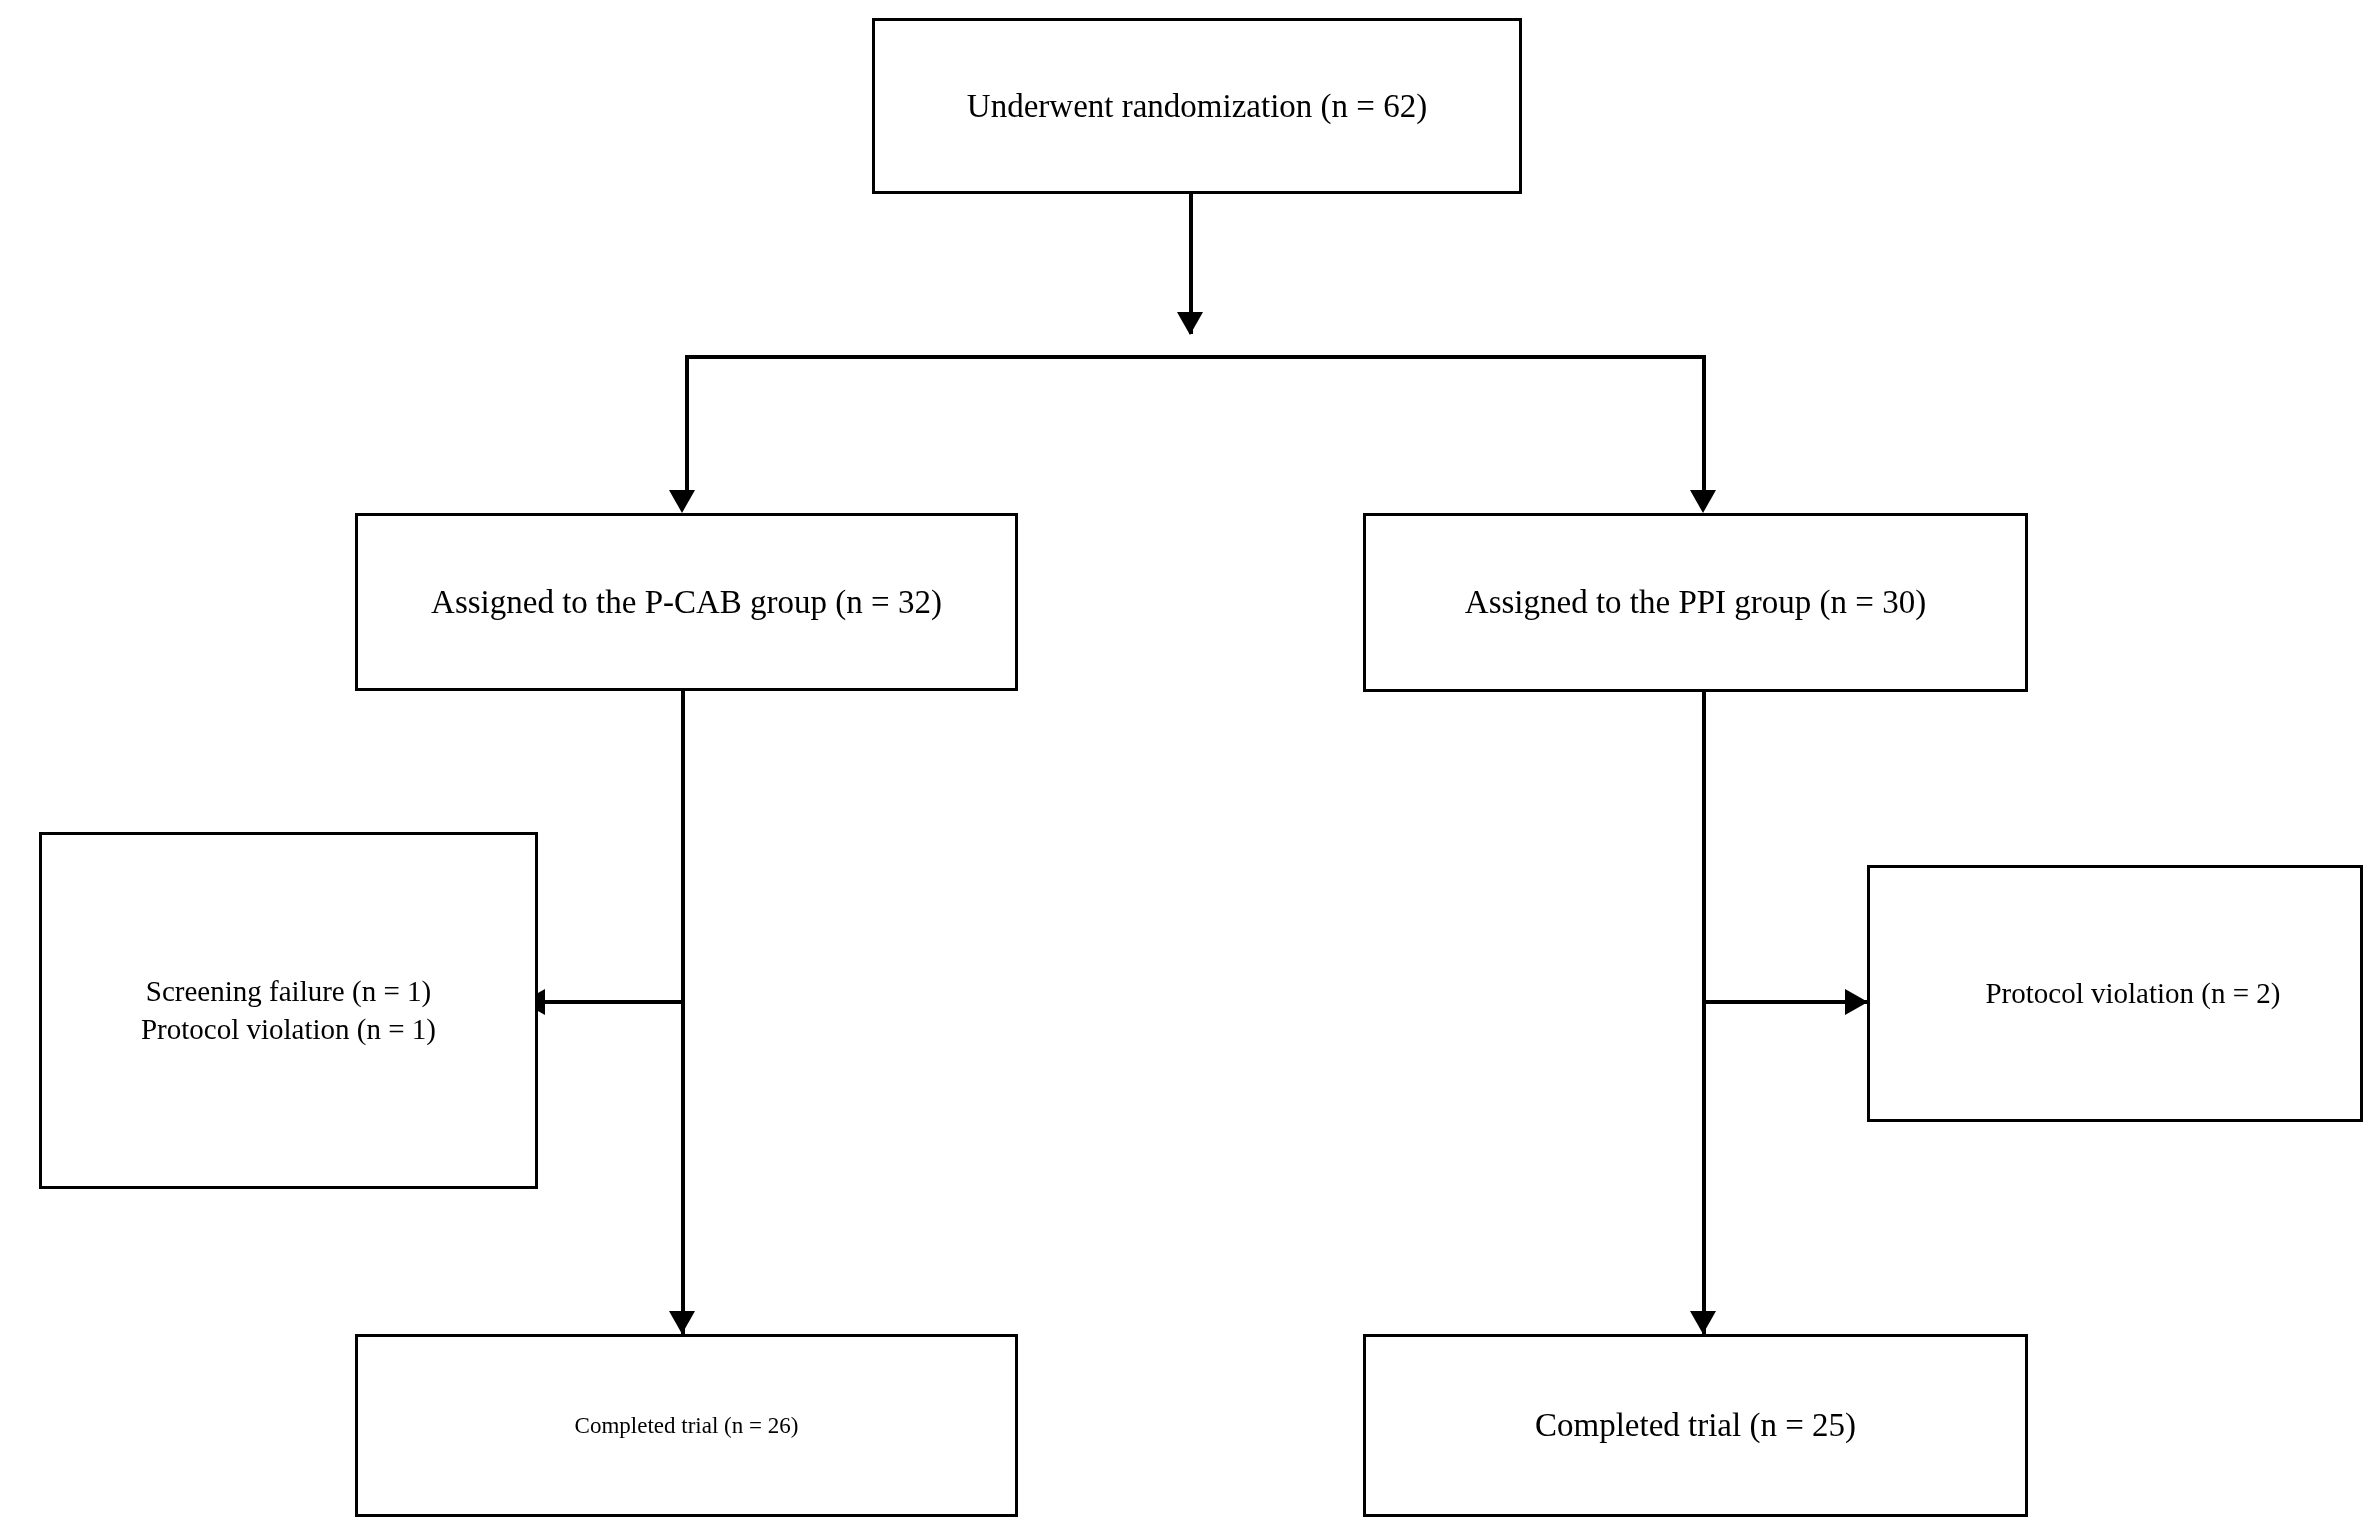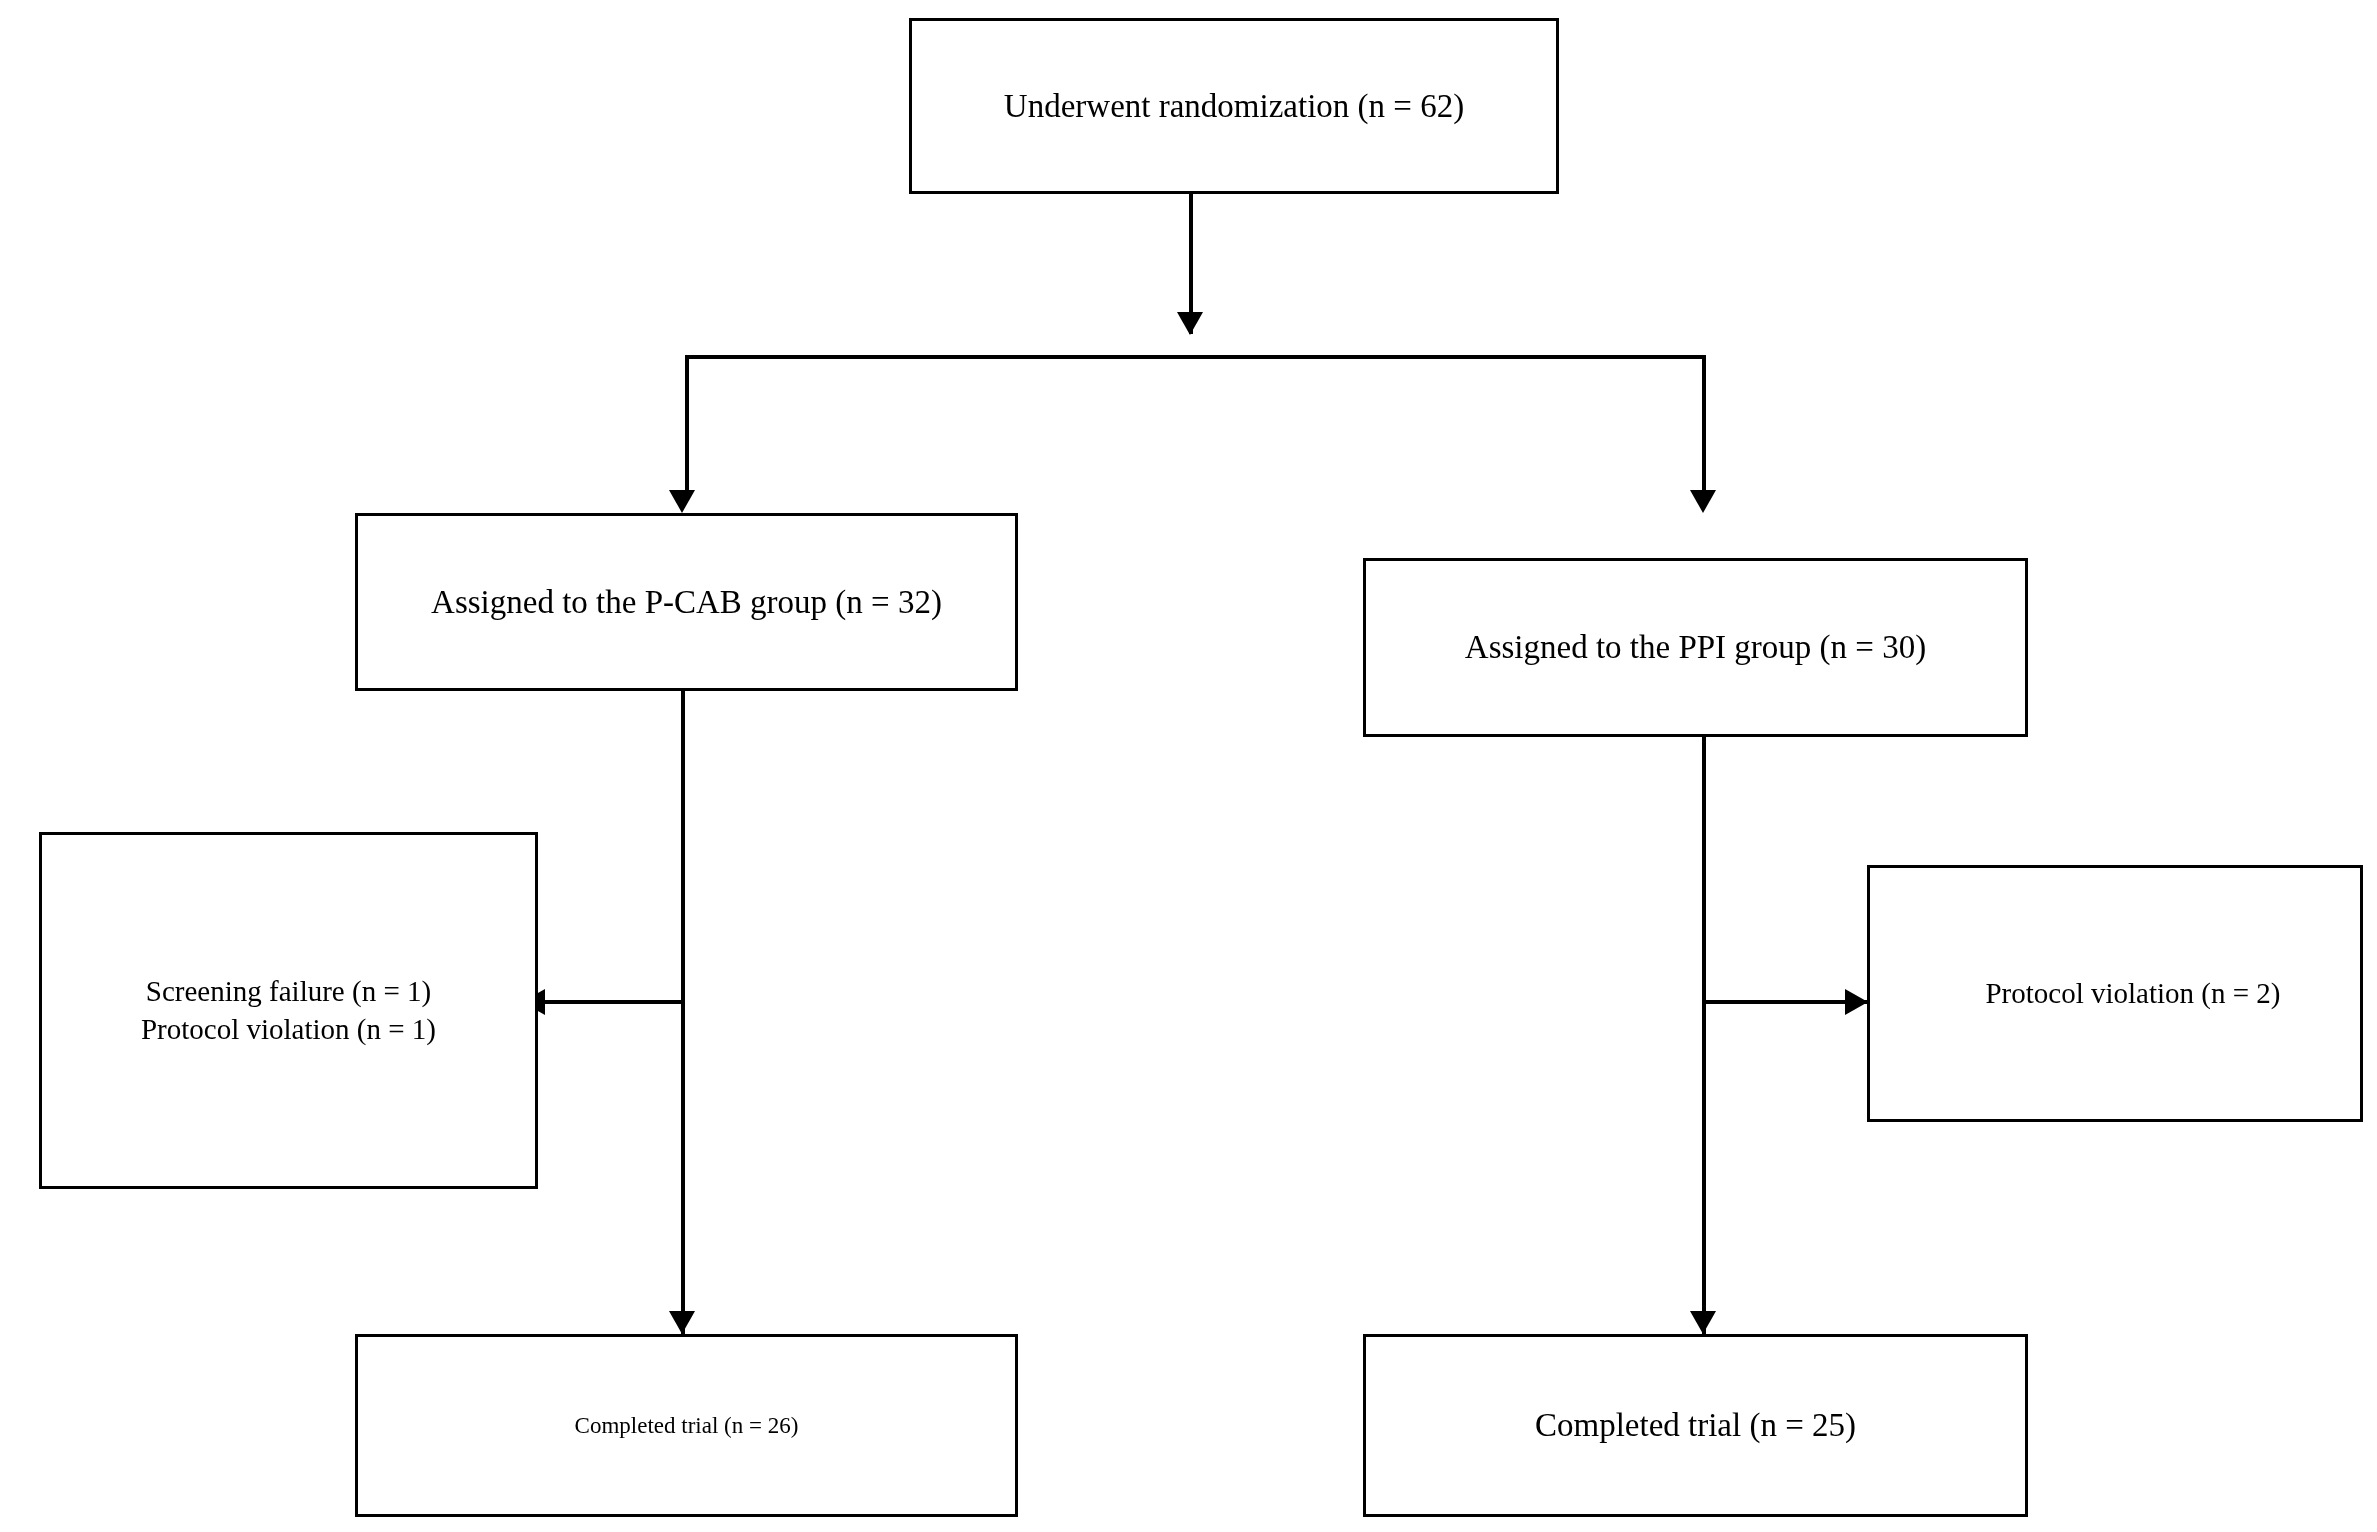--- a/index.html
+++ b/index.html
@@ -41,31 +41,30 @@
     align-items: center;
     justify-content: center;
     width: 100%;
   }
   .multi-line .node-text {
     white-space: nowrap;
   }
 
   
   #box-randomization {
-    left: 909px; top: 18px; width: 650px; height: 176px;
+    left: 872px; top: 18px; width: 650px; height: 176px;
     font-size: 33px;
   }
   #box-pcab-assigned {
     left: 355px; top: 513px; width: 663px; height: 178px;
     font-size: 33px;
   }
   #box-ppi-assigned {
     left: 1363px; top: 513px; width: 665px; height: 179px;
     font-size: 33px;
-    margin-top: 45px;
   }
   #box-pcab-exclusions {
     left: 39px; top: 832px; width: 499px; height: 357px;
     font-size: 29px;
   }
   #box-ppi-exclusions {
     left: 1867px; top: 865px; width: 496px; height: 257px;
     font-size: 29px;
     padding-left: 36px;
   }

